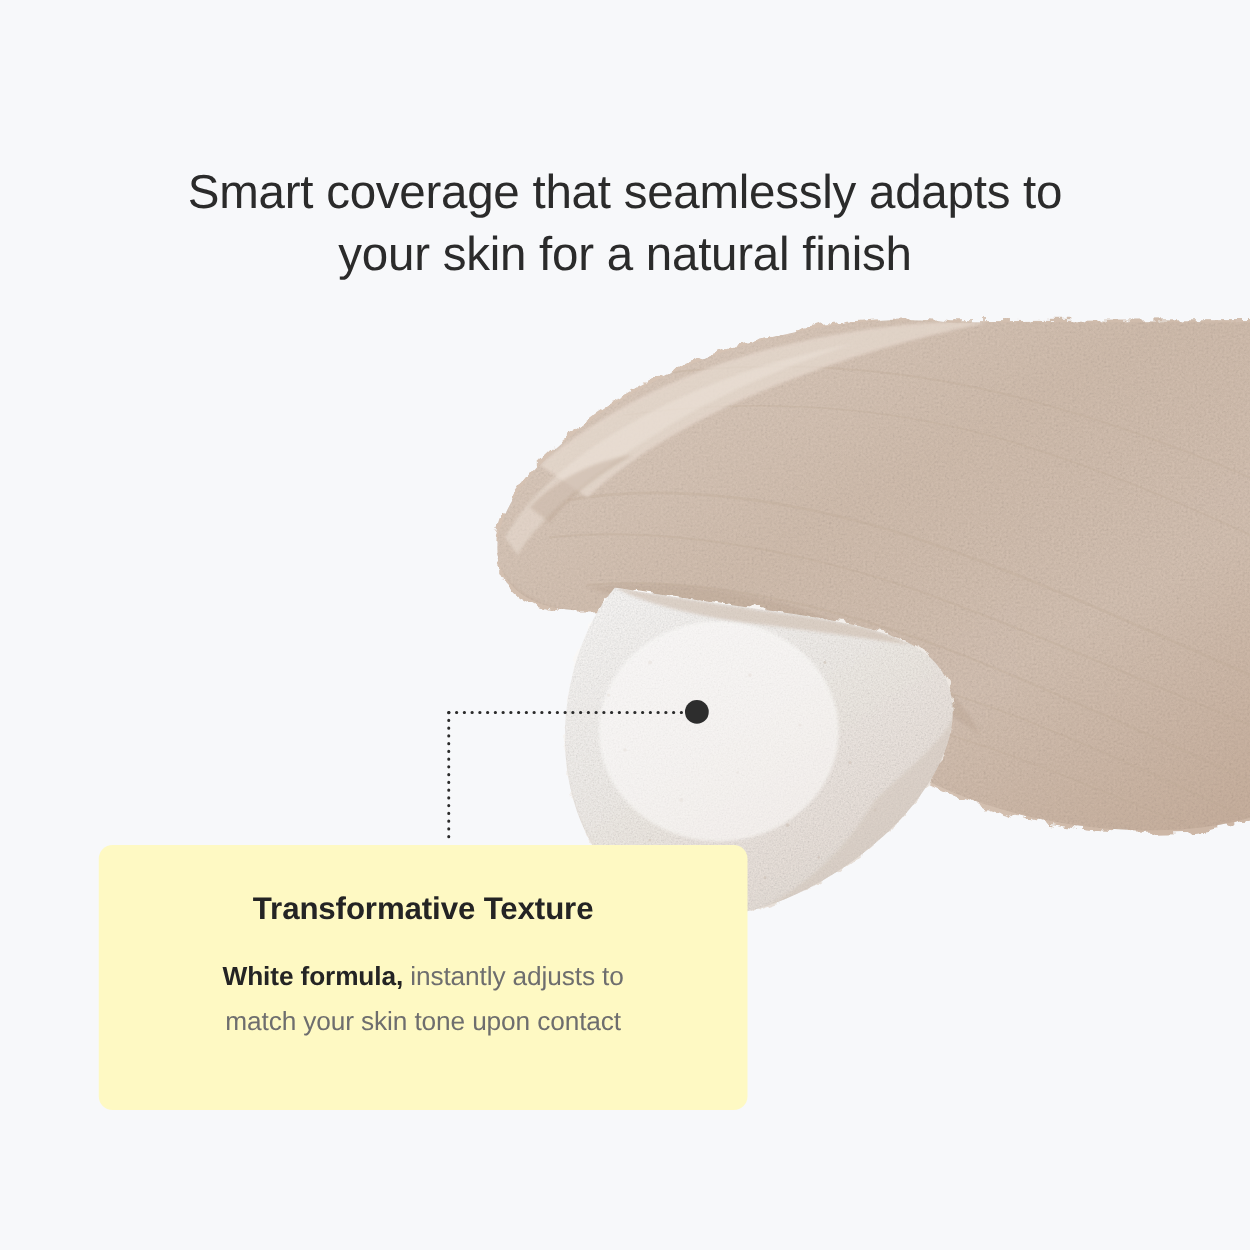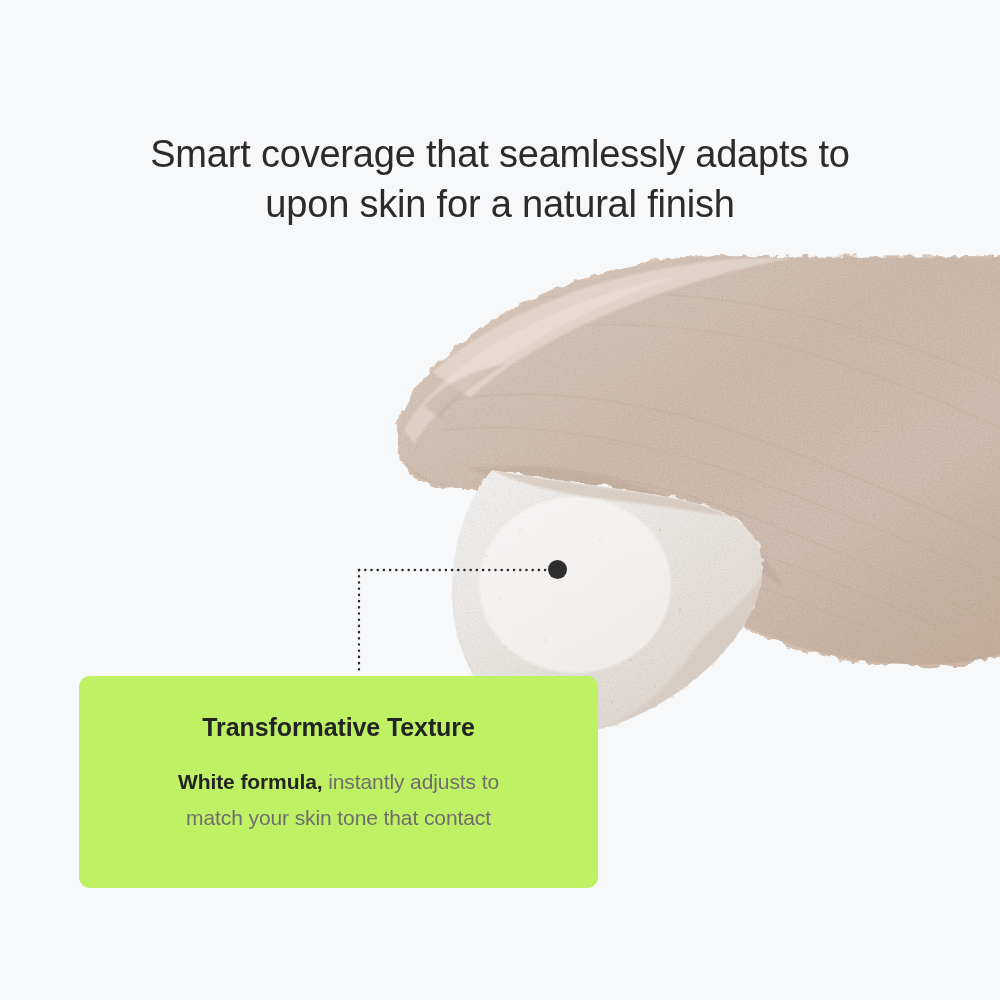--- a/index.html
+++ b/index.html
@@ -78,21 +78,21 @@
     background: #2d2d2d;
   }
 
   
   .card {
     position: absolute;
     left: 79px;
     top: 676px;
     width: 519px;
     height: 212px;
-    background: #bef264;
+    background: #fef9c3;
     border-radius: 11px;
     box-sizing: border-box;
     padding: 36px 28px 0 28px;
     text-align: center;
   }
   .card-title {
     color: #242424;
     font-size: 25px;
     font-weight: bold;
     letter-spacing: -0.1px;
@@ -274,33 +274,33 @@
 
           <path d="M 492,470 C 540,478 590,486 634,492 C 672,497 706,504 728,516
                    C 690,510 644,504 596,498 C 552,492 514,482 492,470 Z" fill="#cbb8a8" opacity="0.55" filter="url(#soft-edge)"></path>
         </g>
       </g>
     </svg>
   </div>
 
   <h1 class="headline">
     <span class="l">Smart coverage that seamlessly adapts to</span>
-    <span class="l">upon skin for a natural finish</span>
+    <span class="l">your skin for a natural finish</span>
   </h1>
 
   <div class="connector">
     <svg width="250" height="150" viewBox="0 0 250 150" xmlns="http://www.w3.org/2000/svg">
       <path d="M 19,25 L 217,25" stroke="#2b2b2b" stroke-width="2.4" stroke-linecap="round" stroke-dasharray="0.2 6" fill="none"></path>
       <path d="M 19,25 L 19,127" stroke="#2b2b2b" stroke-width="2.4" stroke-linecap="round" stroke-dasharray="0.2 6" fill="none"></path>
     </svg>
   </div>
 
   <span class="marker-dot"></span>
 
   <div class="card">
     <div class="card-title">Transformative Texture</div>
     <div class="card-body">
       <b>White formula,</b><span> instantly adjusts to</span><br>
-      <span>match your skin tone that contact</span>
+      <span>match your skin tone upon contact</span>
     </div>
   </div>
 
 </div>
 
 </body></html>

